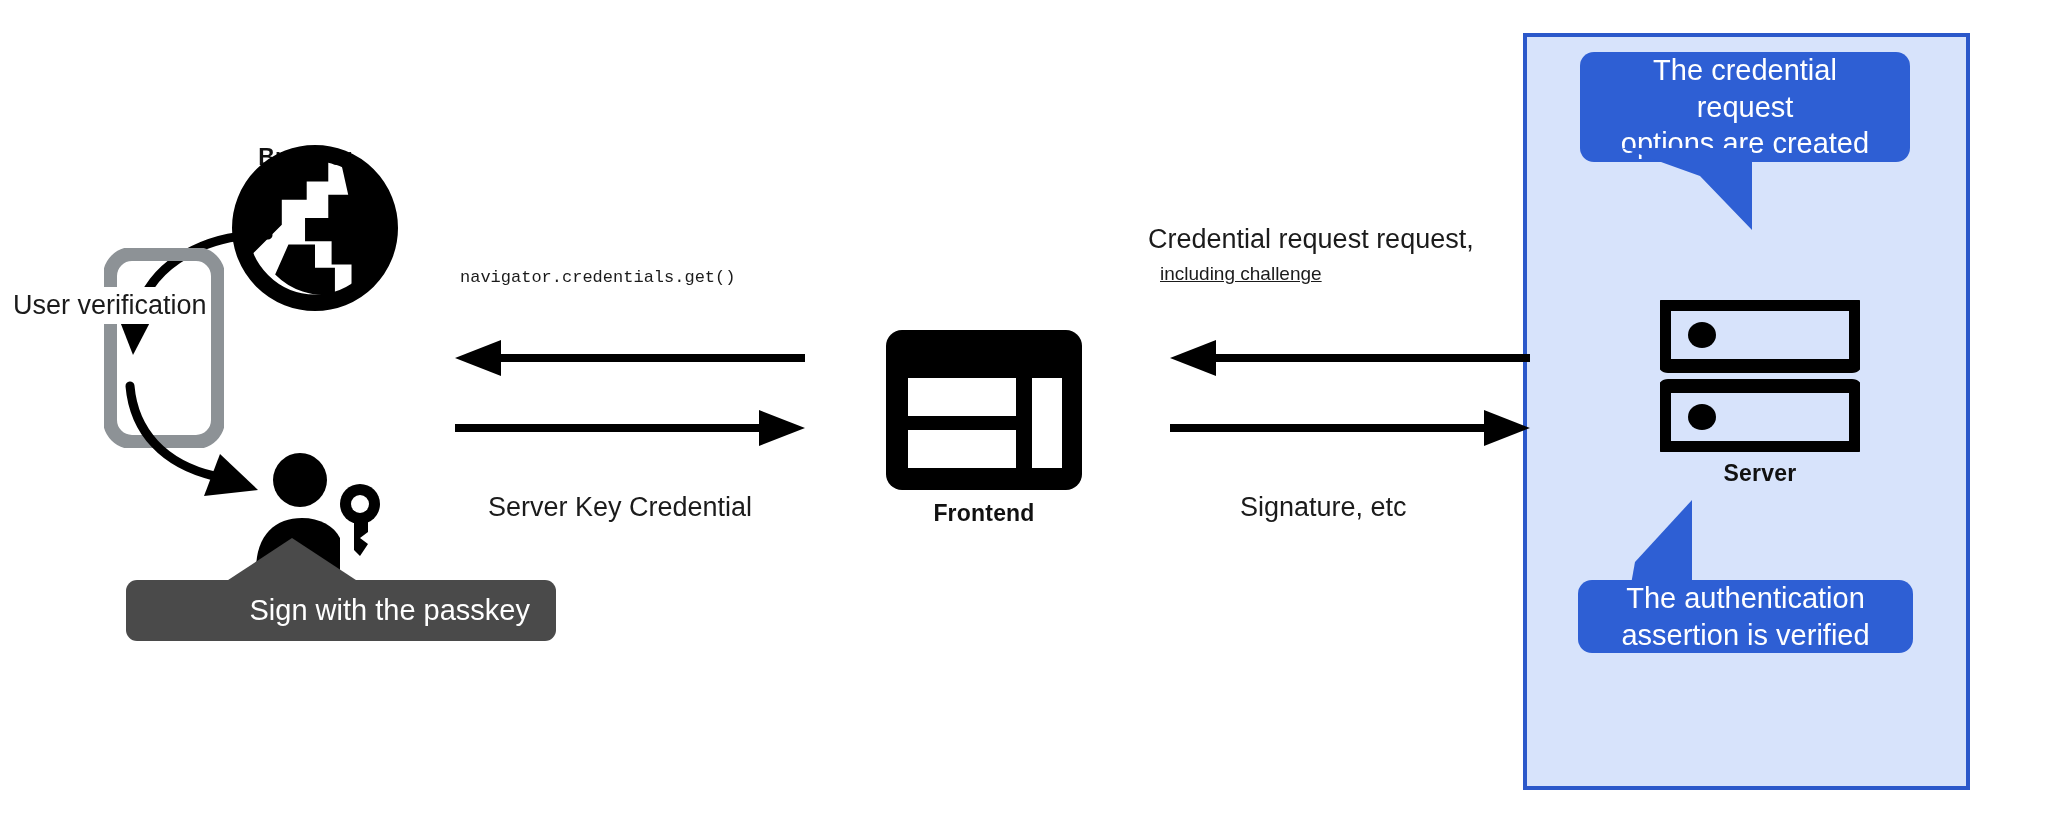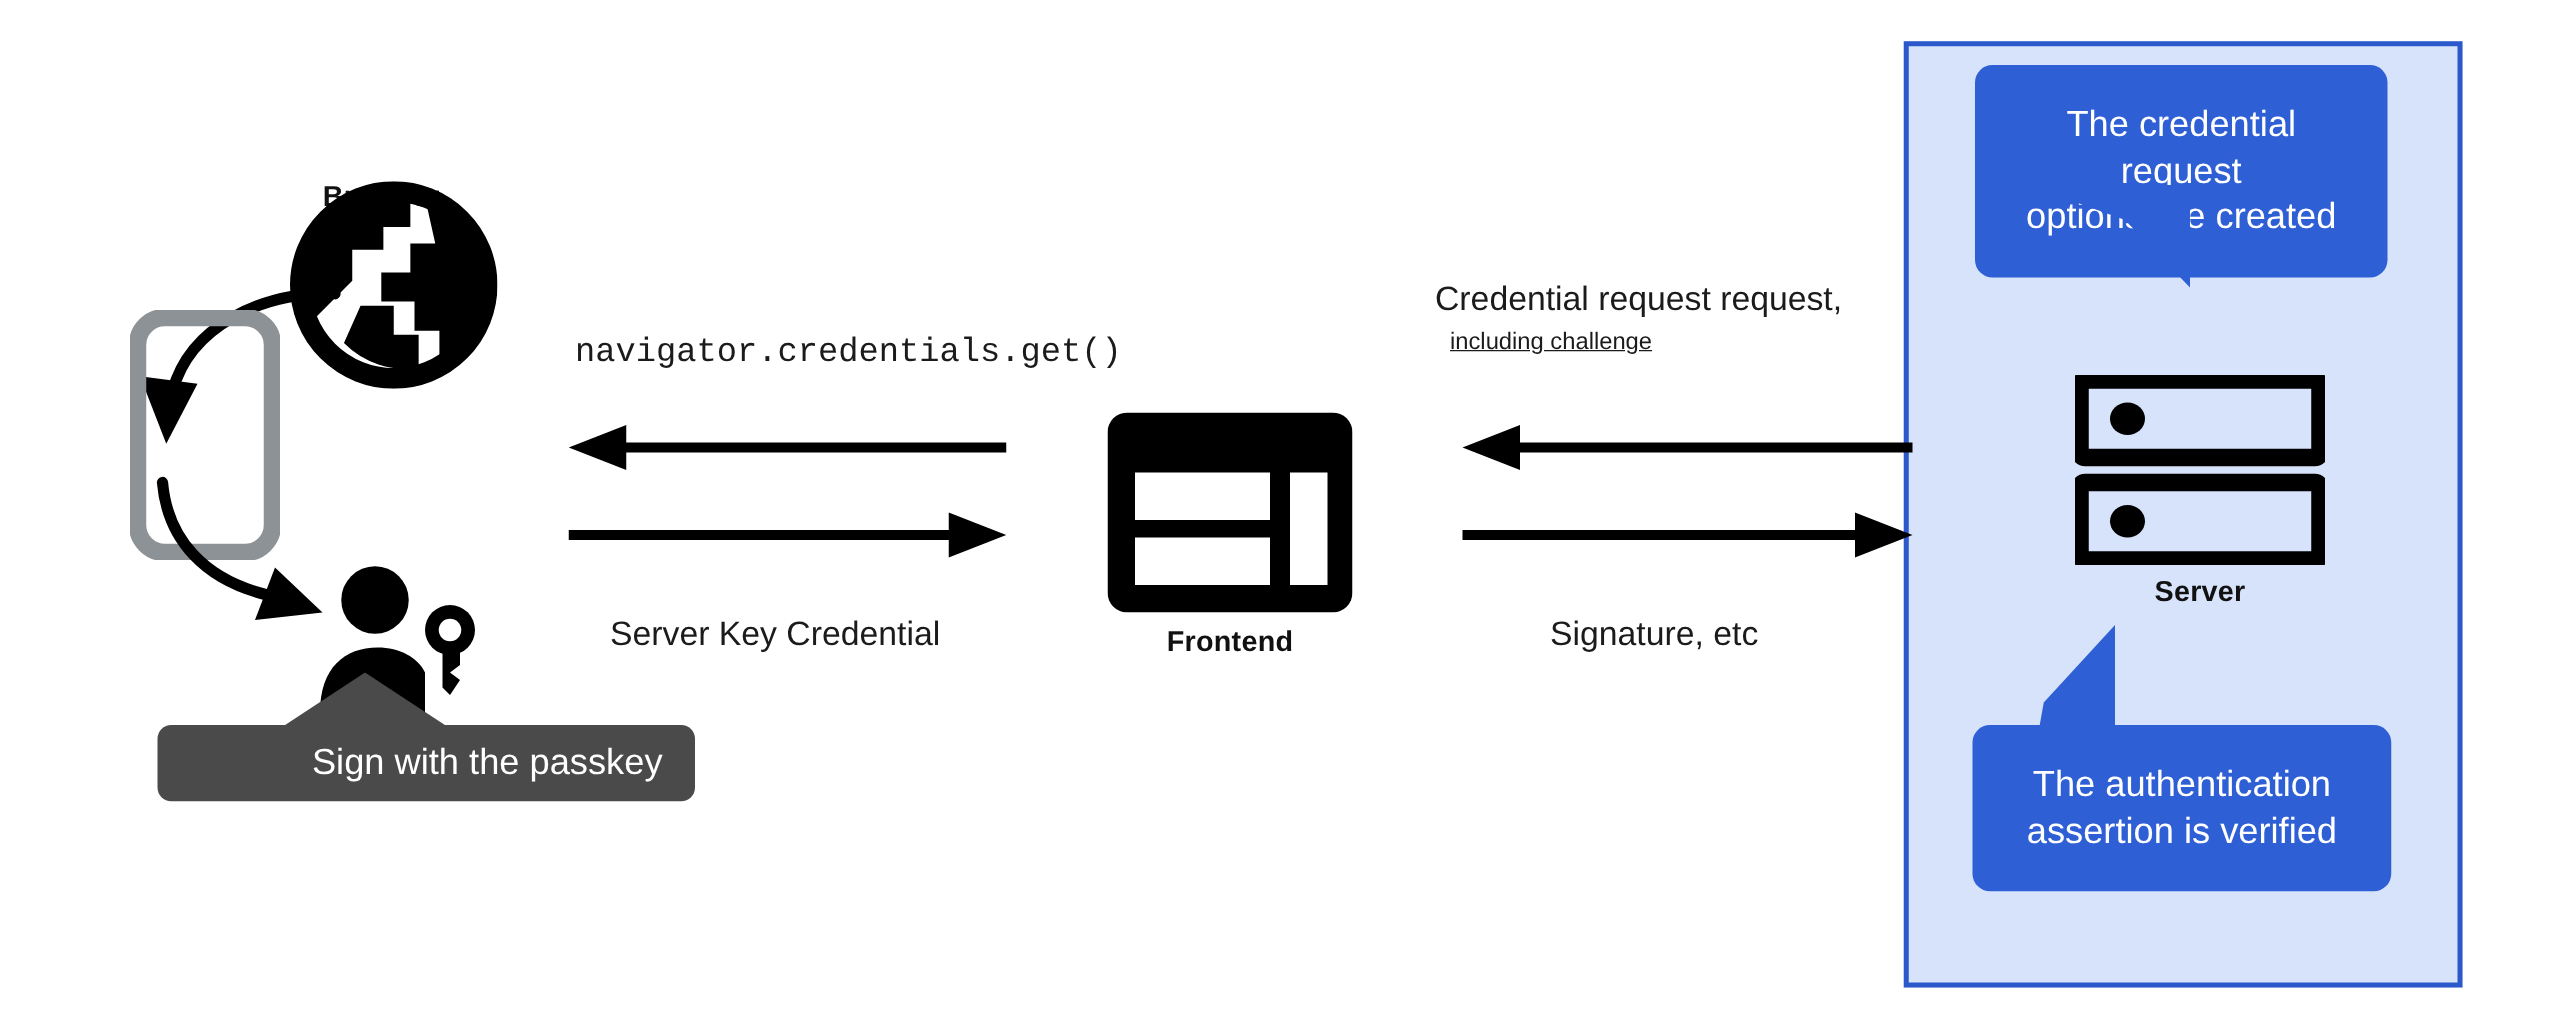--- a/index.html
+++ b/index.html
@@ -57,21 +57,21 @@
   }
 
   
   .callout-blue {
     background: #2e5fd4;
     color: #ffffff;
     border-radius: 14px;
     font-size: 29px;
     line-height: 1.26;
     text-align: center;
-    padding: 30px 22px;
+    padding: 0 22px;
     box-sizing: border-box;
     font-family: "Liberation Sans", sans-serif;
   }
   .callout-dark {
     background: #4a4a4a;
     color: #ffffff;
     border-radius: 11px;
     font-size: 29px;
     line-height: 1.2;
     text-align: right;
@@ -131,21 +131,21 @@
   <div class="abs lbl" style="left:1240px; top:490px; font-size:27px;">Signature, etc</div>
 
   <svg class="abs" style="left:886px; top:330px;" width="196" height="160" viewBox="0 0 196 160">
     <rect x="0" y="0" width="196" height="160" rx="16" fill="#000000"></rect>
     <rect x="22" y="48" width="108" height="38" fill="#ffffff"></rect>
     <rect x="22" y="100" width="108" height="38" fill="#ffffff"></rect>
     <rect x="146" y="48" width="30" height="90" fill="#ffffff"></rect>
   </svg>
   <div class="abs node-caption" style="left:864px; top:500px; width:240px;">Frontend</div>
 
-  <div class="abs mono" style="left:460px; top:268px; font-size:27px;text-align:right;">navigator.credentials.get()</div>
+  <div class="abs mono" style="left:460px; top:268px; font-size:17px;text-align:right;">navigator.credentials.get()</div>
 
   <svg class="abs arrow-svg" style="left:455px; top:340px;" width="350" height="36" viewBox="0 0 350 36">
     <line x1="40" y1="18" x2="350" y2="18" stroke="#000000" stroke-width="8"></line>
     <polygon points="0,18 46,0 46,36" fill="#000000"></polygon>
   </svg>
 
   <svg class="abs arrow-svg" style="left:455px; top:410px;" width="350" height="36" viewBox="0 0 350 36">
     <line x1="0" y1="18" x2="310" y2="18" stroke="#000000" stroke-width="8"></line>
     <polygon points="350,18 304,0 304,36" fill="#000000"></polygon>
   </svg>
@@ -164,20 +164,21 @@
   <svg class="abs" style="left:100px; top:215px;" width="180" height="160" viewBox="0 0 180 160">
     <path d="M168 20 C110 18 52 46 38 98" fill="none" stroke="#000000" stroke-width="9" stroke-linecap="round"></path>
     <polygon points="33,140 12,86 58,92" fill="#000000"></polygon>
   </svg>
 
   <svg class="abs" style="left:104px; top:248px;" width="120" height="200" viewBox="0 0 120 200">
     <rect x="6" y="6" width="108" height="188" rx="22" fill="none" stroke="#8d9296" stroke-width="14"></rect>
     <rect x="38" y="158" width="44" height="11" rx="3" fill="#ffffff"></rect>
   </svg>
 
+  <div class="abs lbl" style="left:10px; top:287px; font-size:27px; background:#ffffff; padding:1px 3px;">User verification</div>
 
   <svg class="abs" style="left:120px; top:380px;" width="180" height="130" viewBox="0 0 180 130">
     <path d="M10 6 C14 52 44 84 94 96" fill="none" stroke="#000000" stroke-width="9" stroke-linecap="round"></path>
     <polygon points="138,110 84,116 100,74" fill="#000000"></polygon>
   </svg>
 
   <svg class="abs" style="left:250px; top:450px;" width="136" height="120" viewBox="0 0 136 120">
     <circle cx="50" cy="30" r="27" fill="#000000"></circle>
     <path d="M6 120 C6 84 26 68 52 68 C70 68 84 76 90 88 L90 120 Z" fill="#000000"></path>
     <circle cx="110" cy="54" r="20" fill="#000000"></circle>

